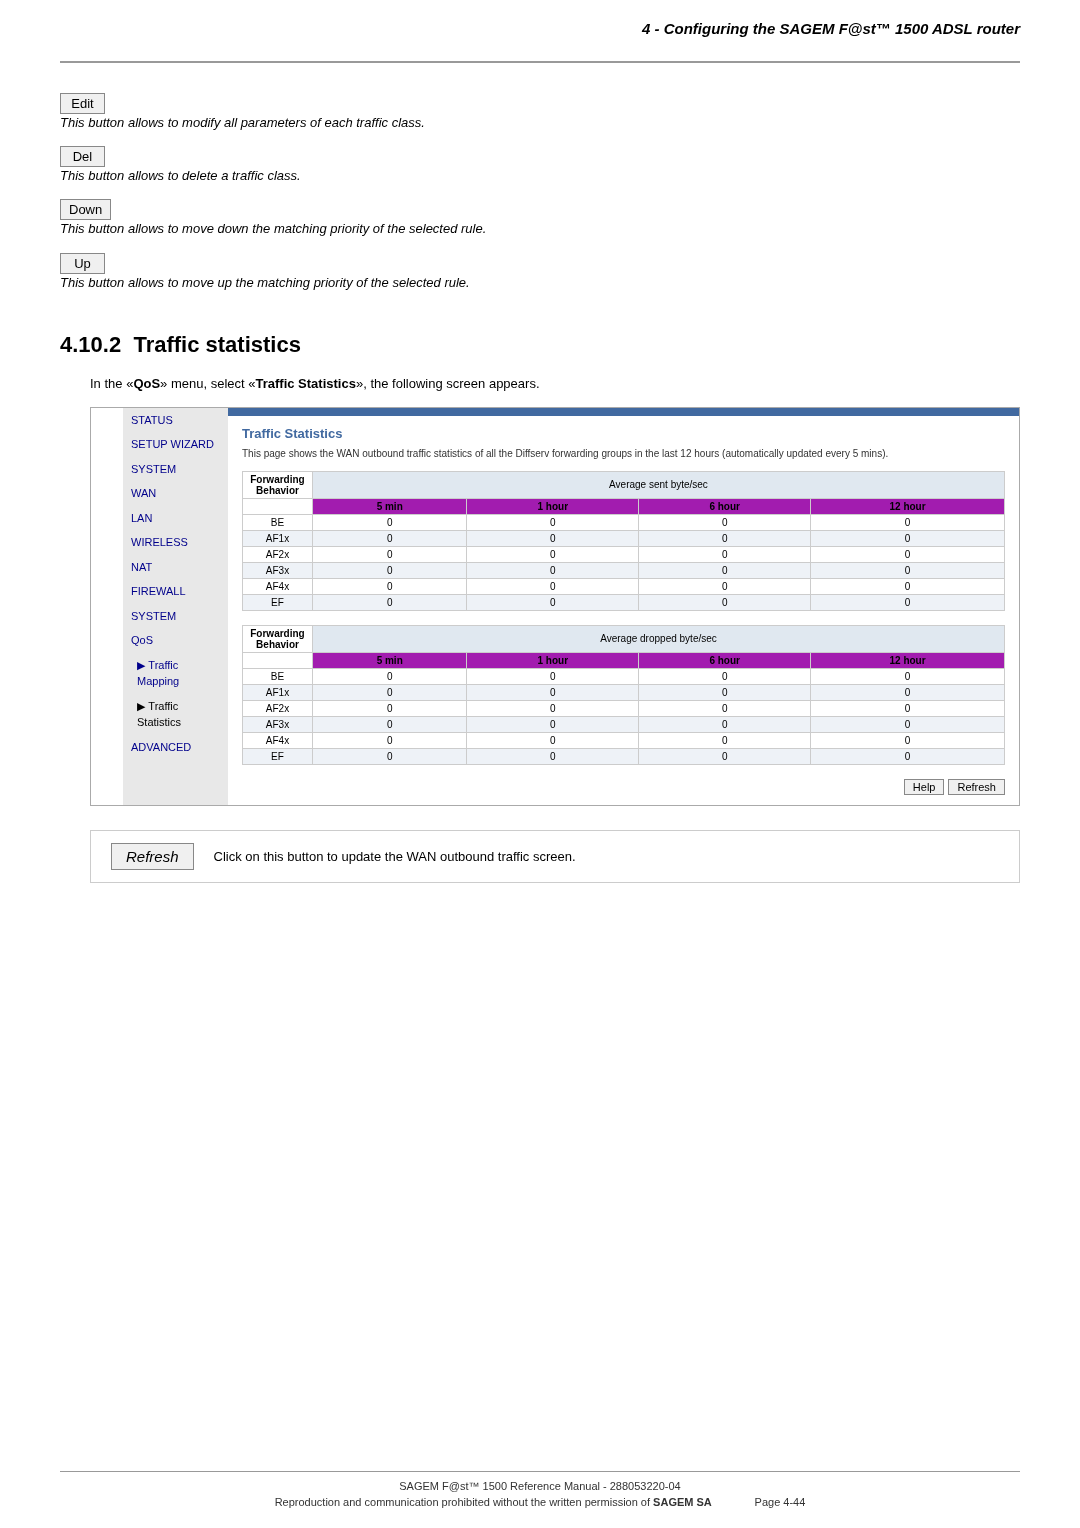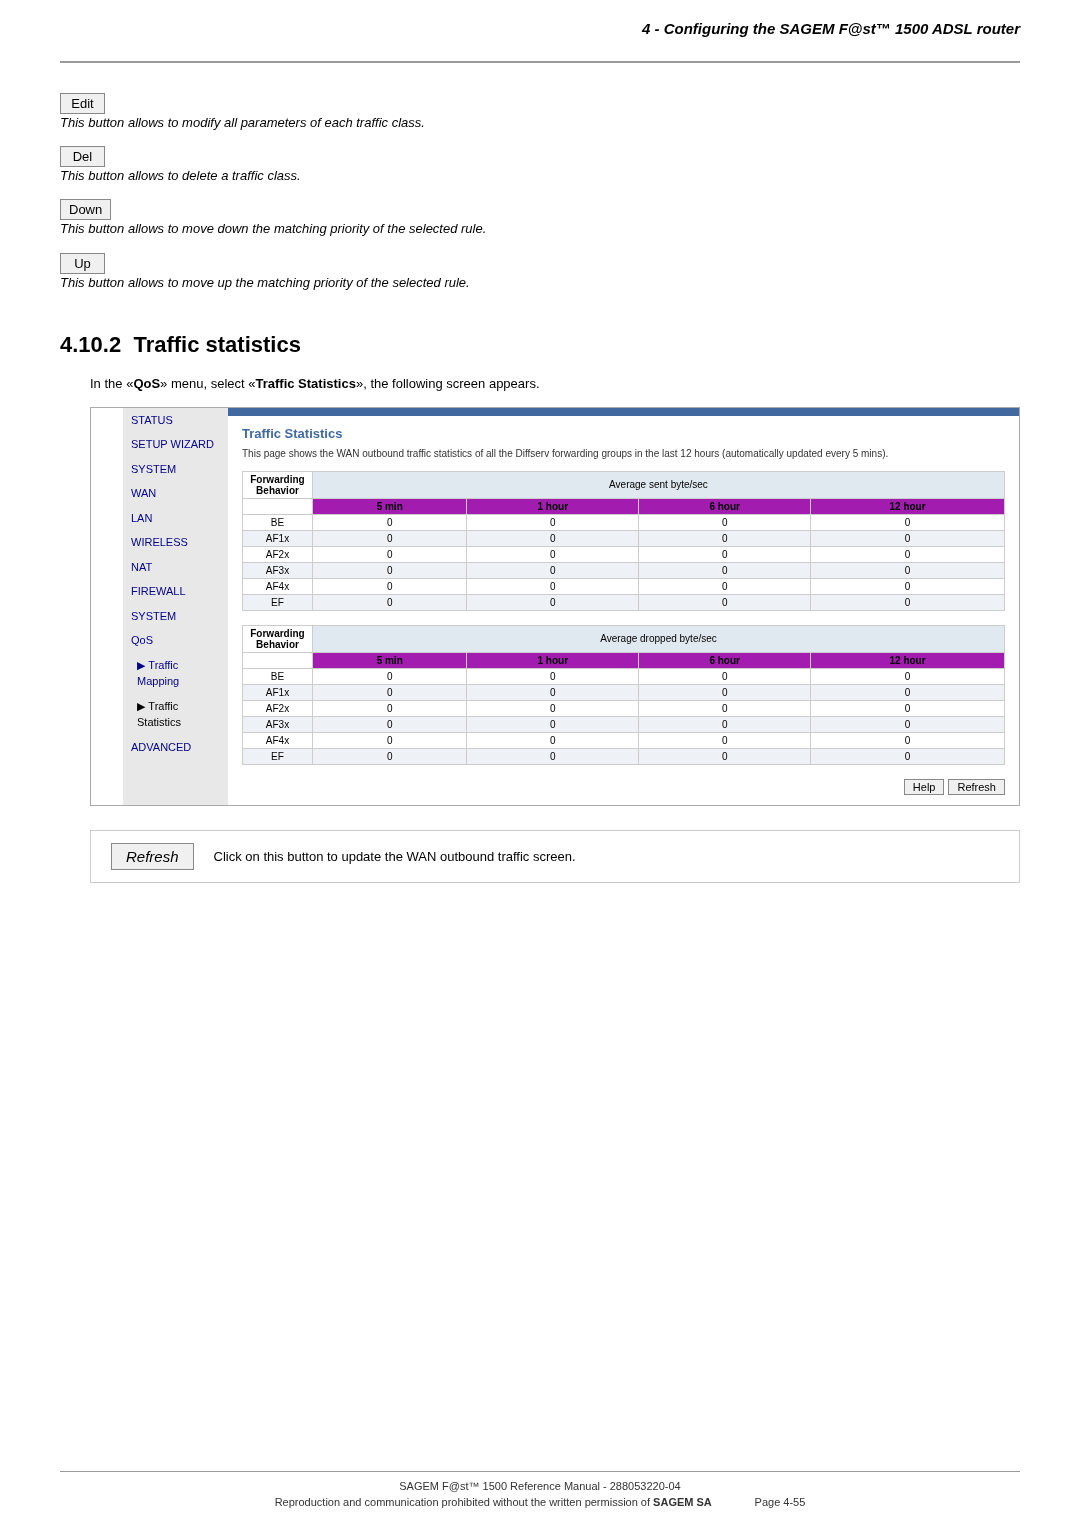--- a/index.html
+++ b/index.html
@@ -399,17 +399,17 @@
     <button class="refresh-btn">Refresh</button>
     <span class="refresh-desc">Click on this button to update the  WAN outbound traffic screen.</span>
   </div>
 
   <div class="page-footer">
     <div>SAGEM F@st™ 1500 Reference Manual - 288053220-04</div>
     <div class="footer-line2">
       <span>Reproduction and communication prohibited without the written permission of </span>
       <strong>SAGEM SA</strong>
       &nbsp;&nbsp;&nbsp;&nbsp;&nbsp;&nbsp;&nbsp;&nbsp;&nbsp;&nbsp;&nbsp;&nbsp;
-      <span>Page 4-55</span>
+      <span>Page 4-44</span>
     </div>
   </div>
 
 </div>
 
 </body></html>

